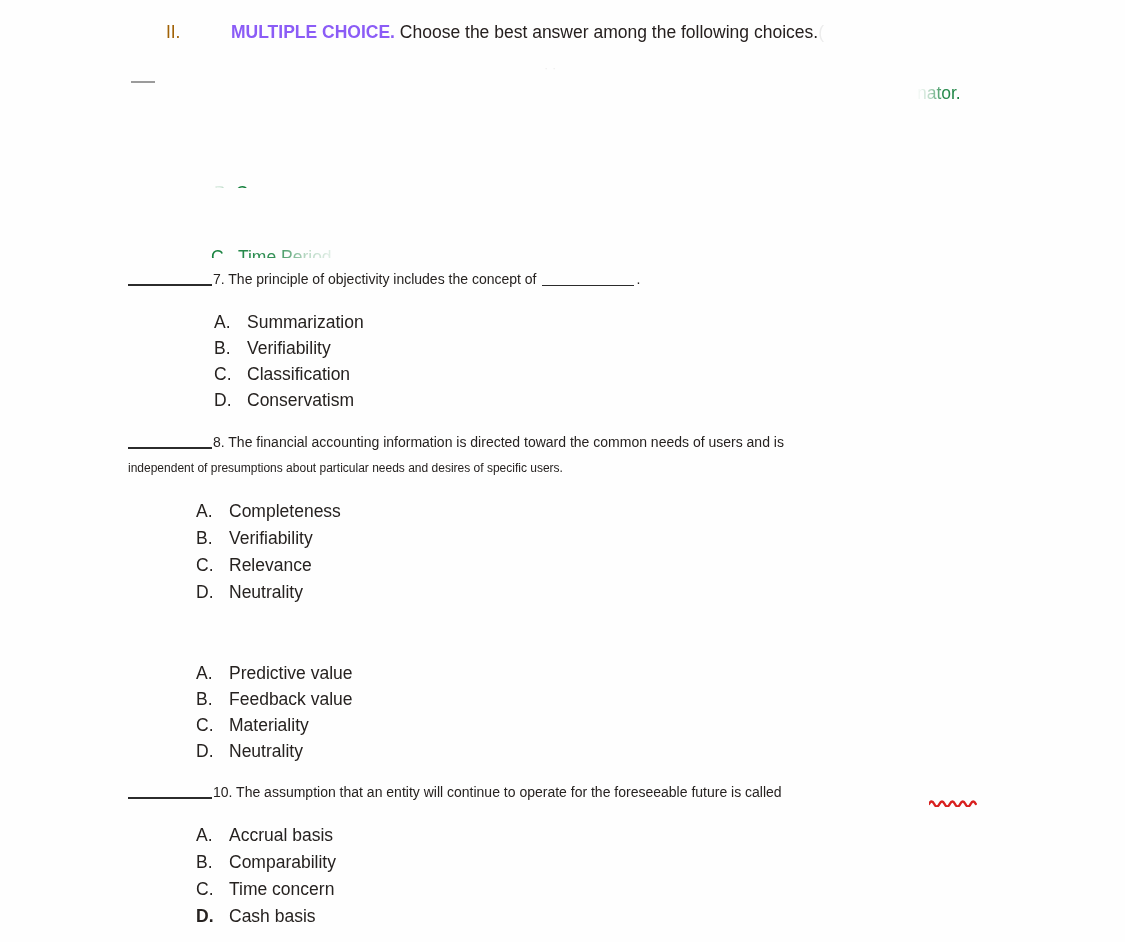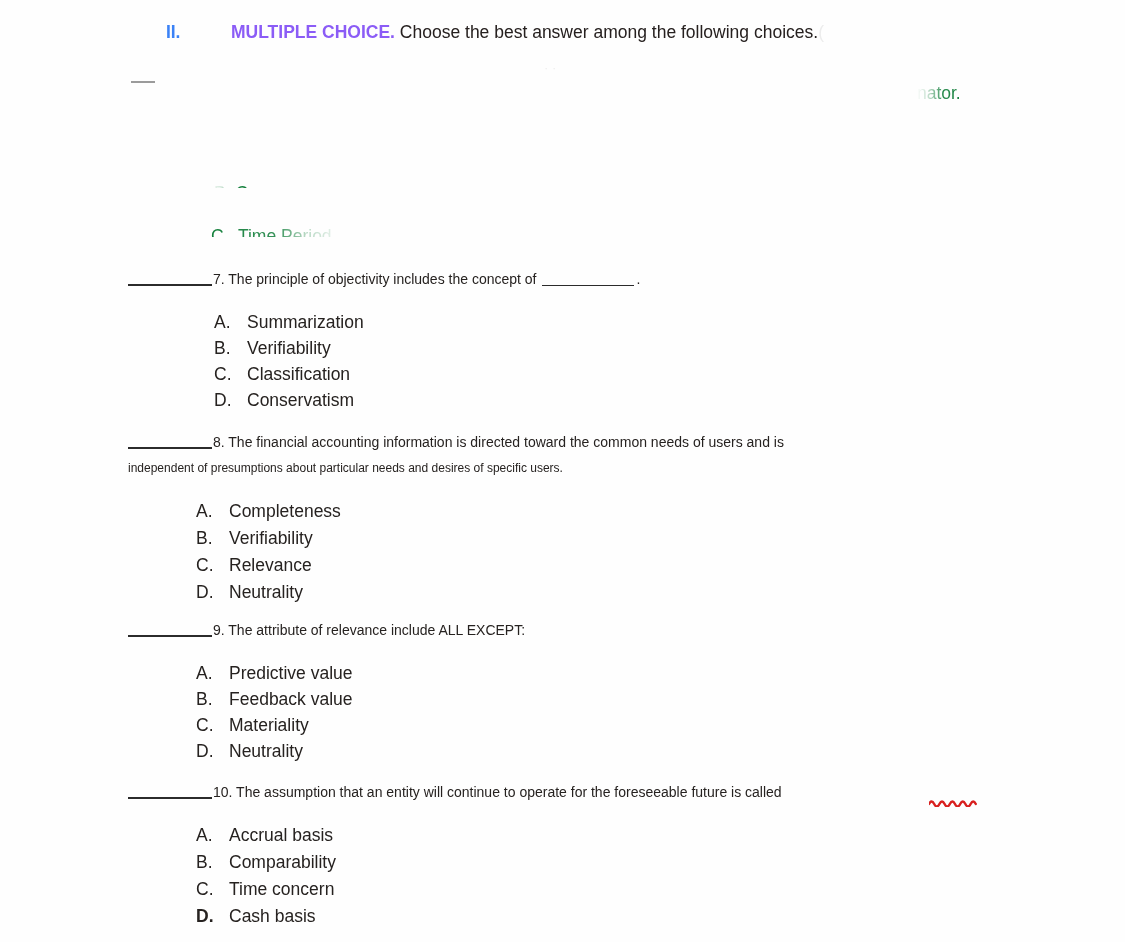--- a/index.html
+++ b/index.html
@@ -22,22 +22,22 @@
     inset: 0;
     background: #fefefe;
   }
 
   
   .hdr-num {
     position: absolute;
     left: 166px;
     top: 22px;
     font-size: 17.5px;
-    font-weight: bold;
-    color: #3b82f6;
+    font-weight: normal;
+    color: #a16207;
     letter-spacing: -0.1px;
   }
   .hdr-text {
     position: absolute;
     left: 231px;
     top: 22px;
     font-size: 17.5px;
     color: #26201f;
     white-space: pre;
   }
@@ -74,20 +74,21 @@
     -webkit-mask-image: linear-gradient(to right, rgba(0,0,0,0) 0%, rgba(0,0,0,0) 30%, rgba(0,0,0,0.25) 48%, rgba(0,0,0,0.9) 72%, rgba(0,0,0,1) 100%);
     mask-image: linear-gradient(to right, rgba(0,0,0,0) 0%, rgba(0,0,0,0) 30%, rgba(0,0,0,0.25) 48%, rgba(0,0,0,0.9) 72%, rgba(0,0,0,1) 100%);
   }
   .frag-ghost {
     opacity: 0.10;
     color: #555;
   }
   .frag-tail {
     -webkit-mask-image: linear-gradient(to right, rgba(0,0,0,1) 0%, rgba(0,0,0,0.85) 55%, rgba(0,0,0,0.30) 78%, rgba(0,0,0,0.12) 100%);
     mask-image: linear-gradient(to right, rgba(0,0,0,1) 0%, rgba(0,0,0,0.85) 55%, rgba(0,0,0,0.30) 78%, rgba(0,0,0,0.12) 100%);
+    margin-top: 21px;
   }
 
   .dash-mark {
     position: absolute;
     left: 131px;
     top: 81px;
     width: 24px;
     height: 2px;
     background: #8a8a8a;
     opacity: 0.85;
@@ -212,23 +213,20 @@
     <div class="opt" style="height:27px;">
       <span class="opt-letter">C.</span>
       <span class="opt-text">Relevance</span>
     </div>
     <div class="opt" style="height:27px;">
       <span class="opt-letter">D.</span>
       <span class="opt-text">Neutrality</span>
     </div>
   </div>
 
-  <div class="q-line" style="left:128px; top:622px;">
-    <span class="q-blank"></span><span>9. </span><span>The attribute of relevance include ALL EXCEPT:</span>
-  </div>
 
   <div class="opts" style="left:196px; top:663px;">
     <div class="opt" style="height:26px;">
       <span class="opt-letter">A.</span>
       <span class="opt-text">Predictive value</span>
     </div>
     <div class="opt" style="height:26px;">
       <span class="opt-letter">B.</span>
       <span class="opt-text">Feedback value</span>
     </div>

